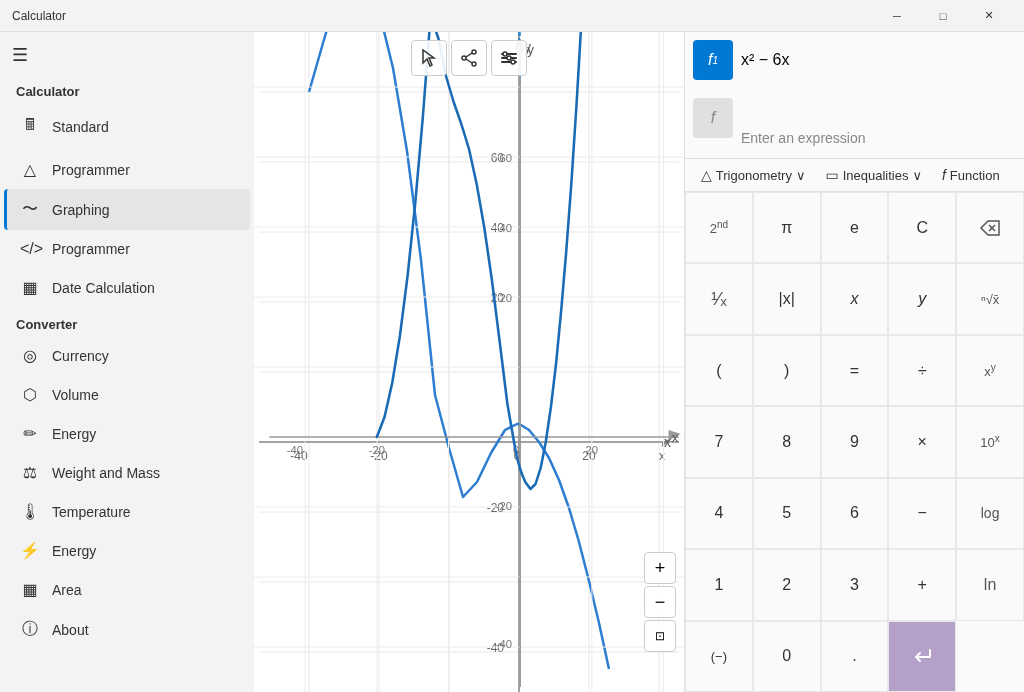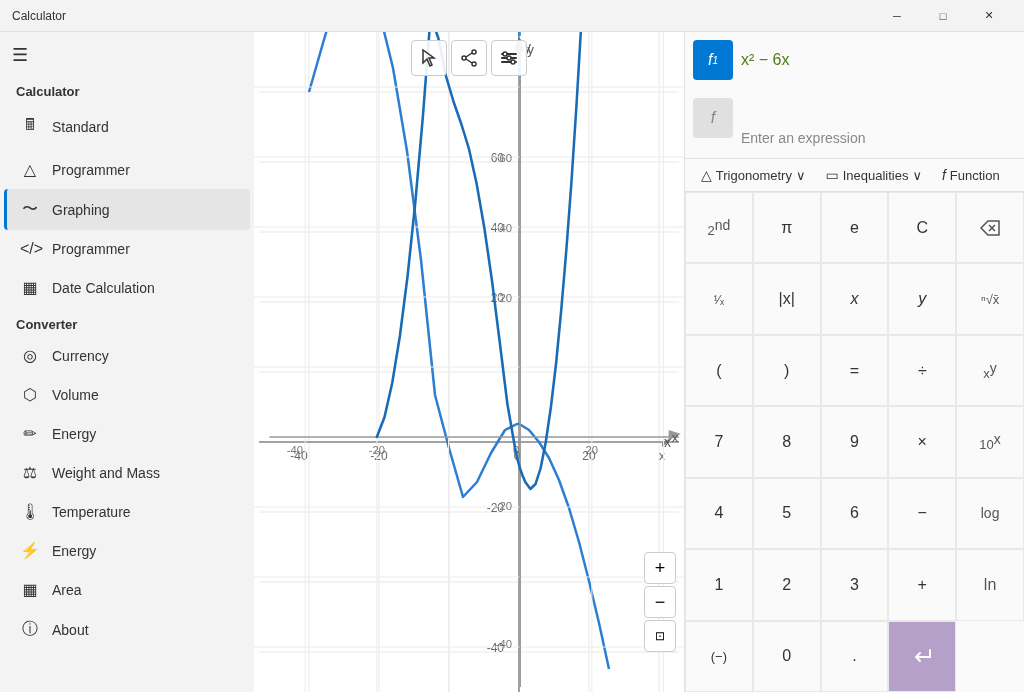--- a/index.html
+++ b/index.html
@@ -187,21 +187,21 @@
       display: flex;
       align-items: center;
       justify-content: center;
       color: white;
       font-style: italic;
       font-size: 16px;
       flex-shrink: 0;
     }
     .function-expression {
       font-size: 16px;
-      color: #4d7c0f;
+      color: #000000;
     }
     .function-add {
       display: flex;
       align-items: center;
       gap: 8px;
       padding: 4px 0;
     }
     .function-add-badge {
       width: 40px;
       height: 40px;
@@ -268,21 +268,21 @@
       min-height: 60px;
       font-family: 'Segoe UI', Arial, sans-serif;
       transition: background 0.1s;
     }
     .key.special { font-size: 13px; color: #555; }
     .key.enter-key {
       background: #b4a0c8;
       color: white;
       font-size: 20px;
     }
-    .key sup { font-size: 14px; }
+    .key sup { font-size: 10px; }
 
     
     .graph-svg {
       width: 100%;
       height: 100%;
     }
   </style>
 </head>
 <body>
 
@@ -613,21 +613,21 @@
             </div>
           <div class="key">
             <svg width="22" height="18" viewBox="0 0 22 18">
               <path d="M9 2L2 9l7 7h11V2z" fill="none" stroke="#555" stroke-width="1.5"></path>
               <line x1="10" y1="6" x2="16" y2="12" stroke="#555" stroke-width="1.5"></line>
               <line x1="16" y1="6" x2="10" y2="12" stroke="#555" stroke-width="1.5"></line>
             </svg>
           </div>
 
           <div class="key special">
-              <span style="font-size:13px;">¹⁄ₓ</span>
+              <span style="font-size:19px;">¹⁄ₓ</span>
             </div>
           <div class="key">
               <span>|x|</span>
             </div>
           <div class="key">
               <span style="font-style:italic;">x</span>
             </div>
           <div class="key">
               <span style="font-style:italic;">y</span>
             </div>

